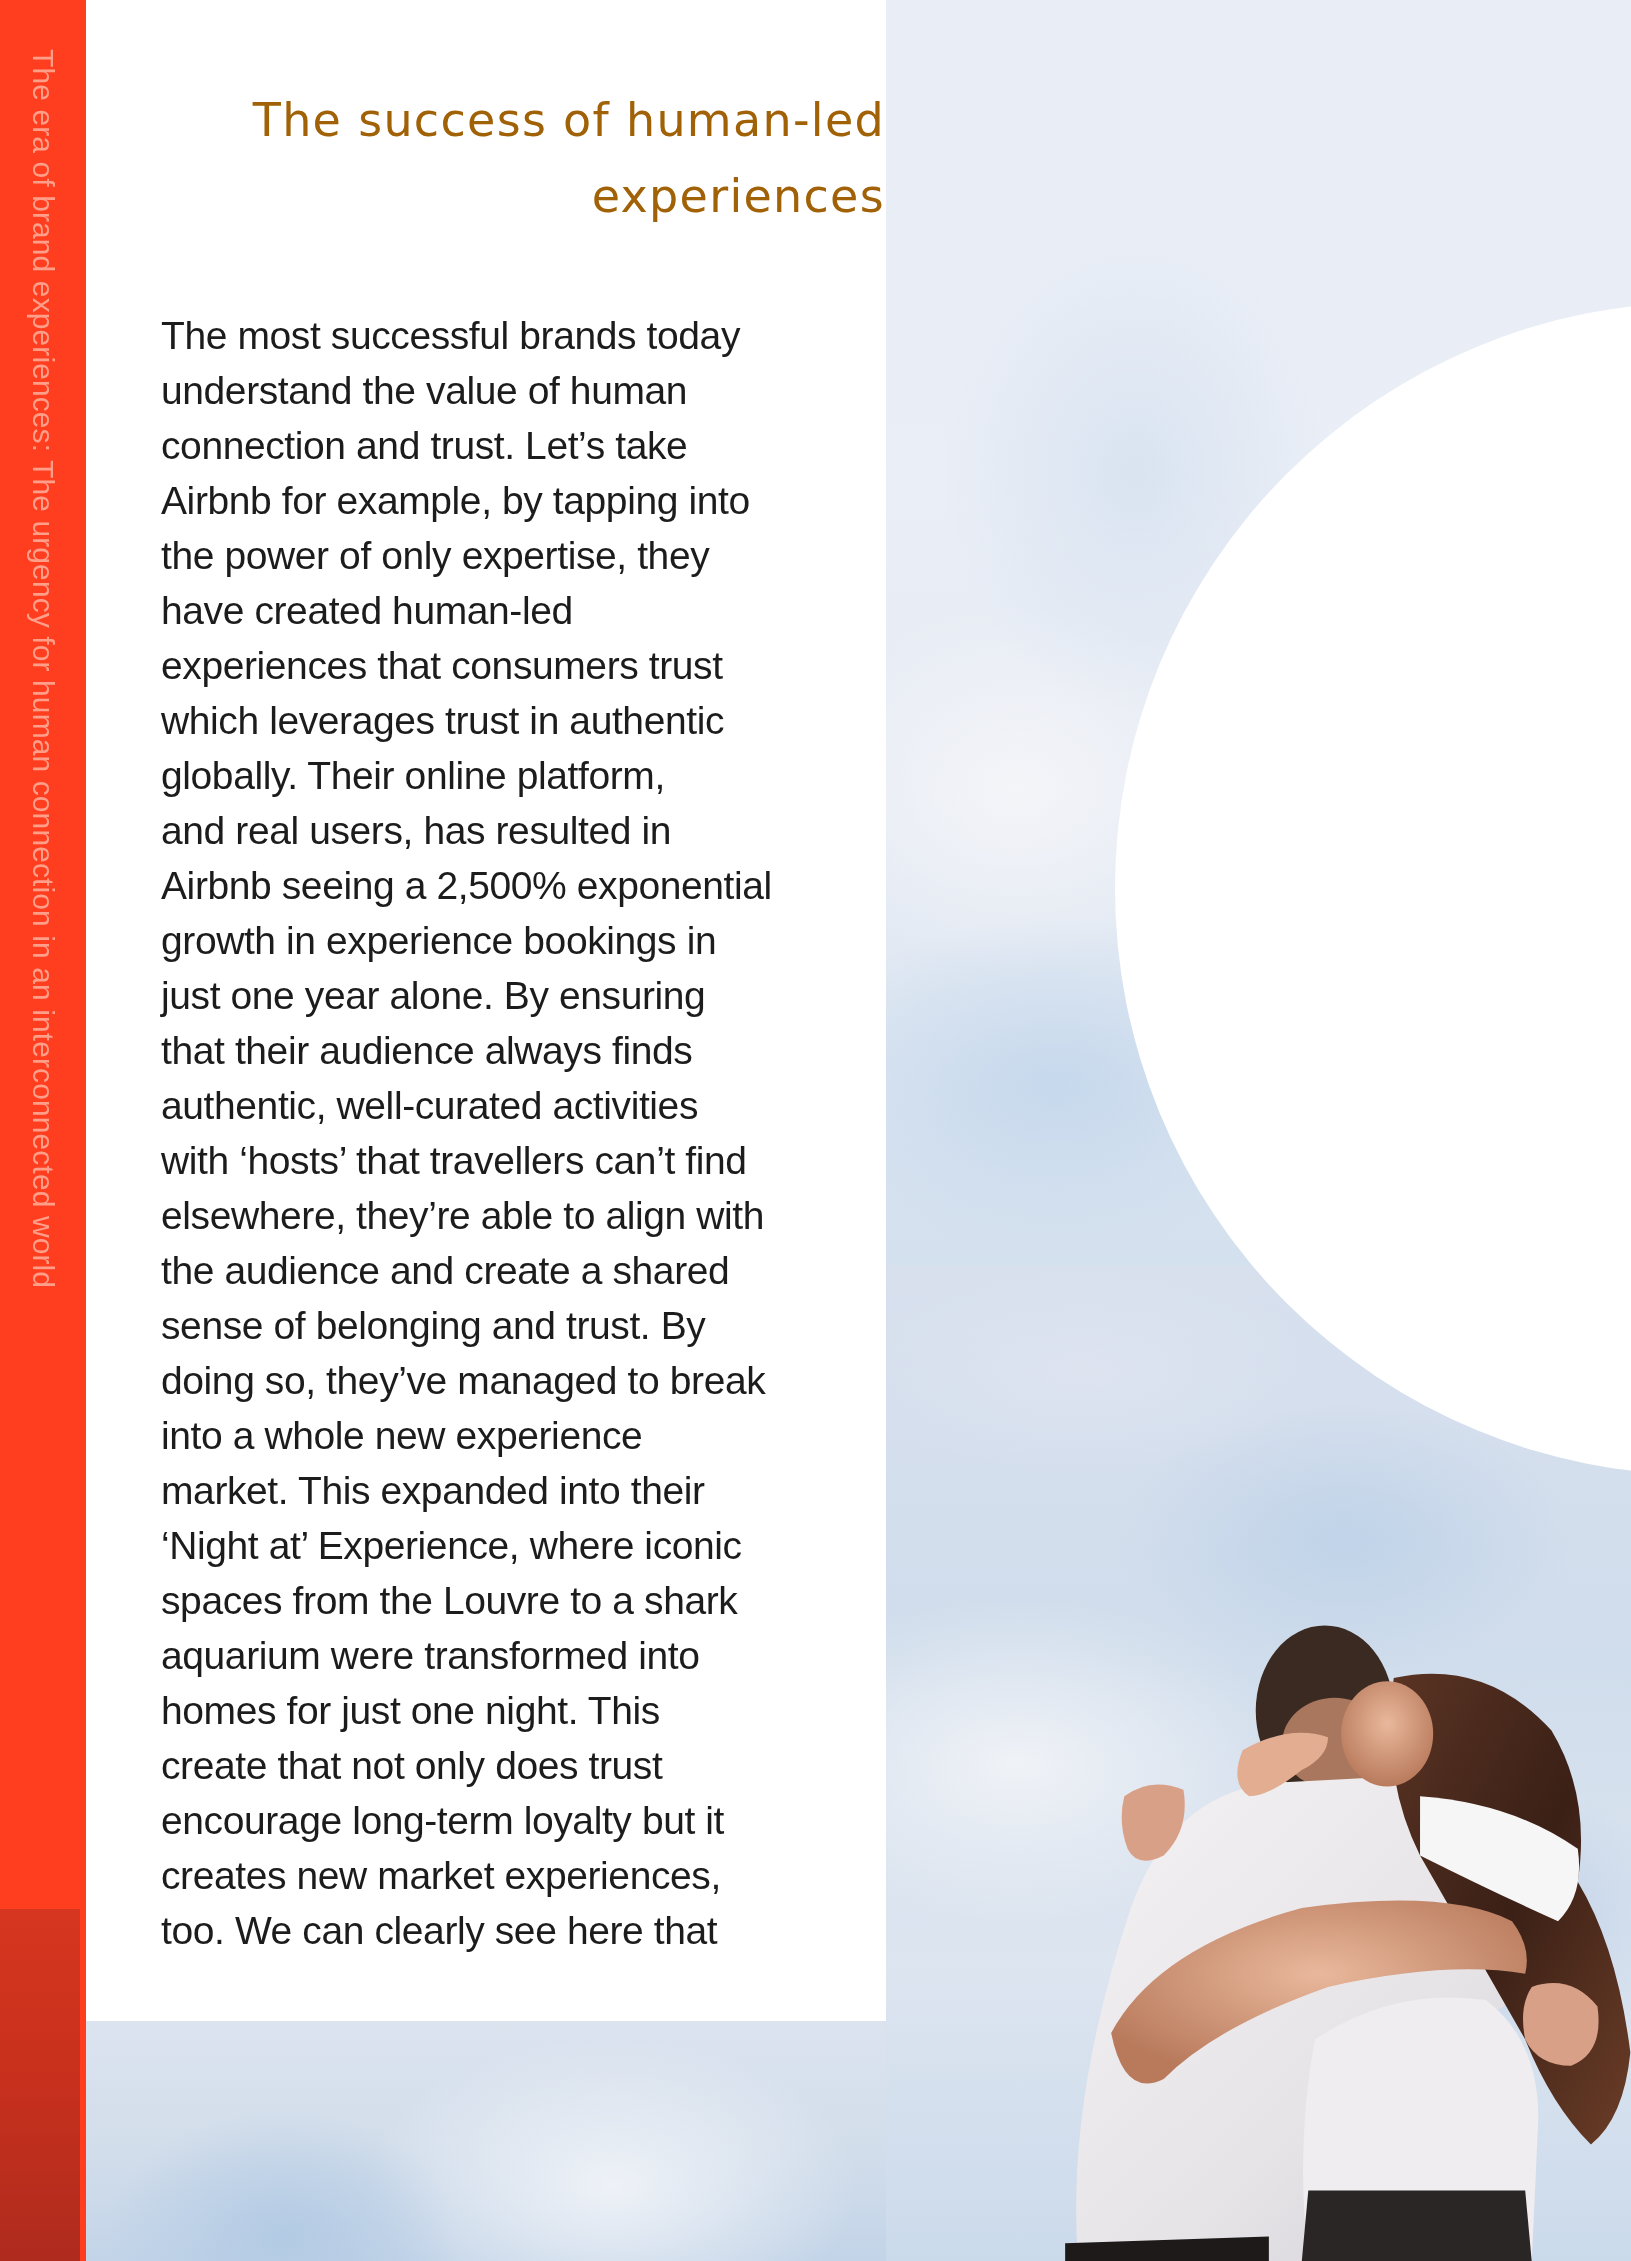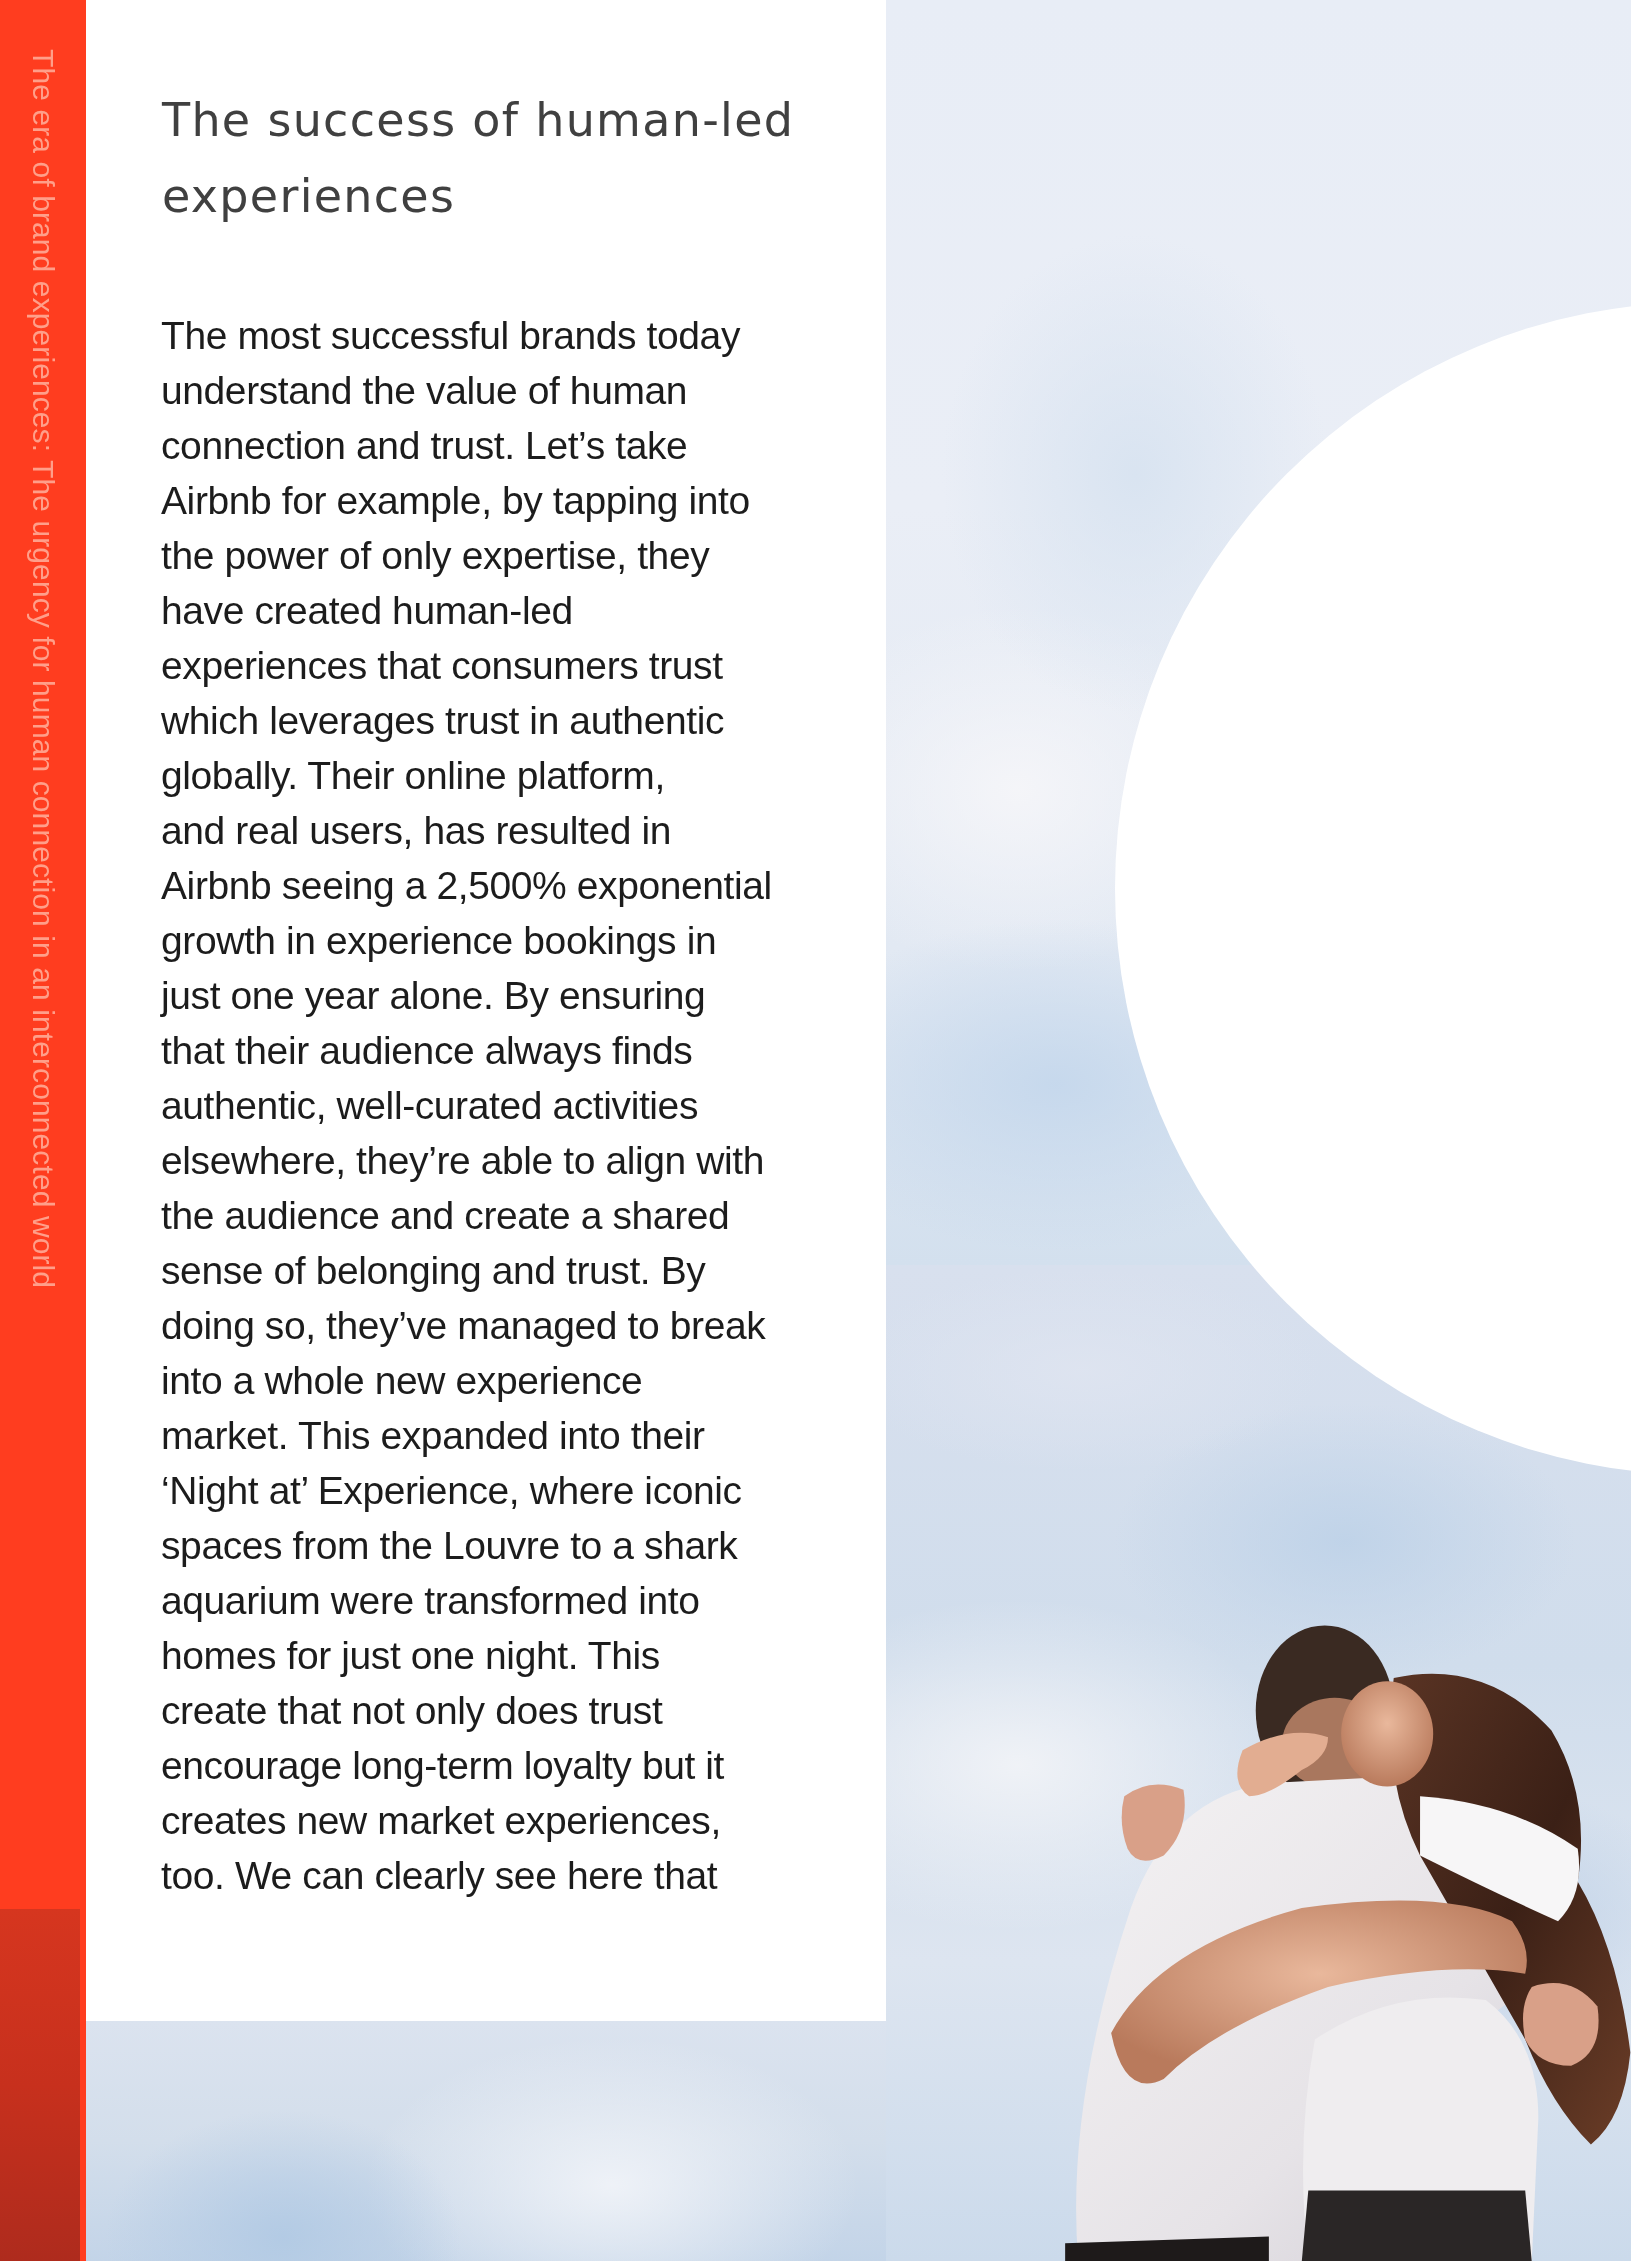--- a/index.html
+++ b/index.html
@@ -96,21 +96,22 @@
     .title {
       position: absolute;
       left: 76px; top: 82px;
       width: 723px;
       margin: 0;
       font-family: "DejaVu Sans", sans-serif;
       font-weight: normal;
       font-size: 46px;
       line-height: 76px;
       letter-spacing: 1.3px;
-      color: #404040;
+      color: #a16207;
+      text-align: right;
     }
     .body-text {
       position: absolute;
       left: 70px; top: 303px;
       width: 697px;
       margin: 5px;
       font-family: "Liberation Sans", sans-serif;
       font-size: 39px;
       line-height: 55px;
       color: #1c1c1c;
@@ -195,20 +196,21 @@
     <span class="body-line">have created human-led</span>
     <span class="body-line">experiences that consumers trust</span>
     <span class="body-line">which leverages trust in authentic</span>
     <span class="body-line">globally. Their online platform,</span>
     <span class="body-line">and real users, has resulted in</span>
     <span class="body-line">Airbnb seeing a 2,500% exponential</span>
     <span class="body-line">growth in experience bookings in</span>
     <span class="body-line">just one year alone. By ensuring</span>
     <span class="body-line">that their audience always finds</span>
     <span class="body-line">authentic, well-curated activities</span>
+    <span class="body-line">with ‘hosts’ that travellers can’t find</span>
     <span class="body-line">elsewhere, they’re able to align with</span>
     <span class="body-line">the audience and create a shared</span>
     <span class="body-line">sense of belonging and trust. By</span>
     <span class="body-line">doing so, they’ve managed to break</span>
     <span class="body-line">into a whole new experience</span>
     <span class="body-line">market. This expanded into their</span>
     <span class="body-line">‘Night at’ Experience, where iconic</span>
     <span class="body-line">spaces from the Louvre to a shark</span>
     <span class="body-line">aquarium were transformed into</span>
     <span class="body-line">homes for just one night. This</span>

